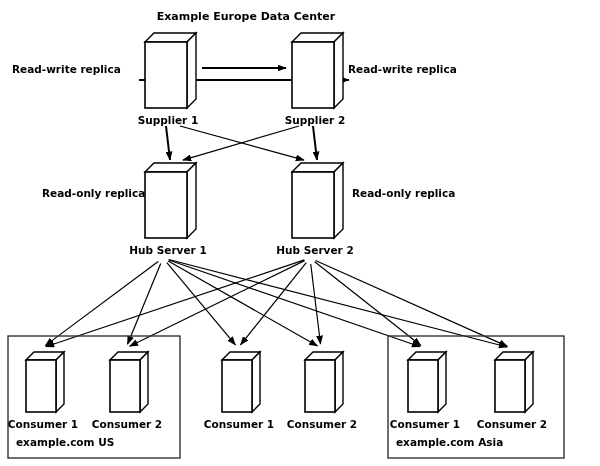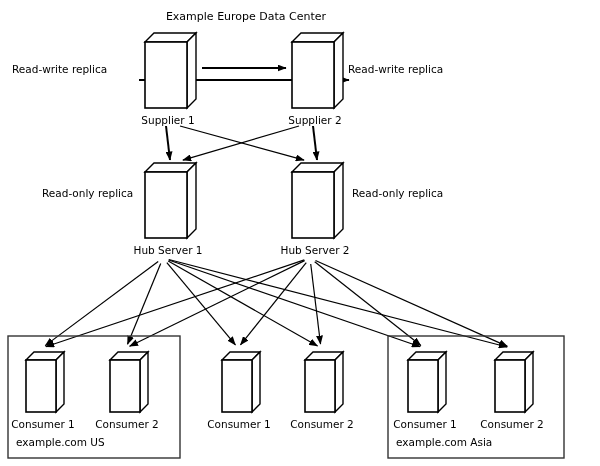--- a/index.html
+++ b/index.html
@@ -12,20 +12,21 @@
     height: 466px;
     font-family: "DejaVu Sans", "Liberation Sans", sans-serif;
     color: #000000;
     overflow: hidden;
     position: relative;
   }
   #diagram-root {
     position: relative;
     width: 600px;
     height: 466px;
+    font-weight: bold;
   }
   svg.diagram {
     position: absolute;
     top: 0;
     left: 0;
     width: 600px;
     height: 466px;
     display: block;
   }
   .face-front { fill: #ffffff; stroke: #000000; stroke-width: 1.6; }

